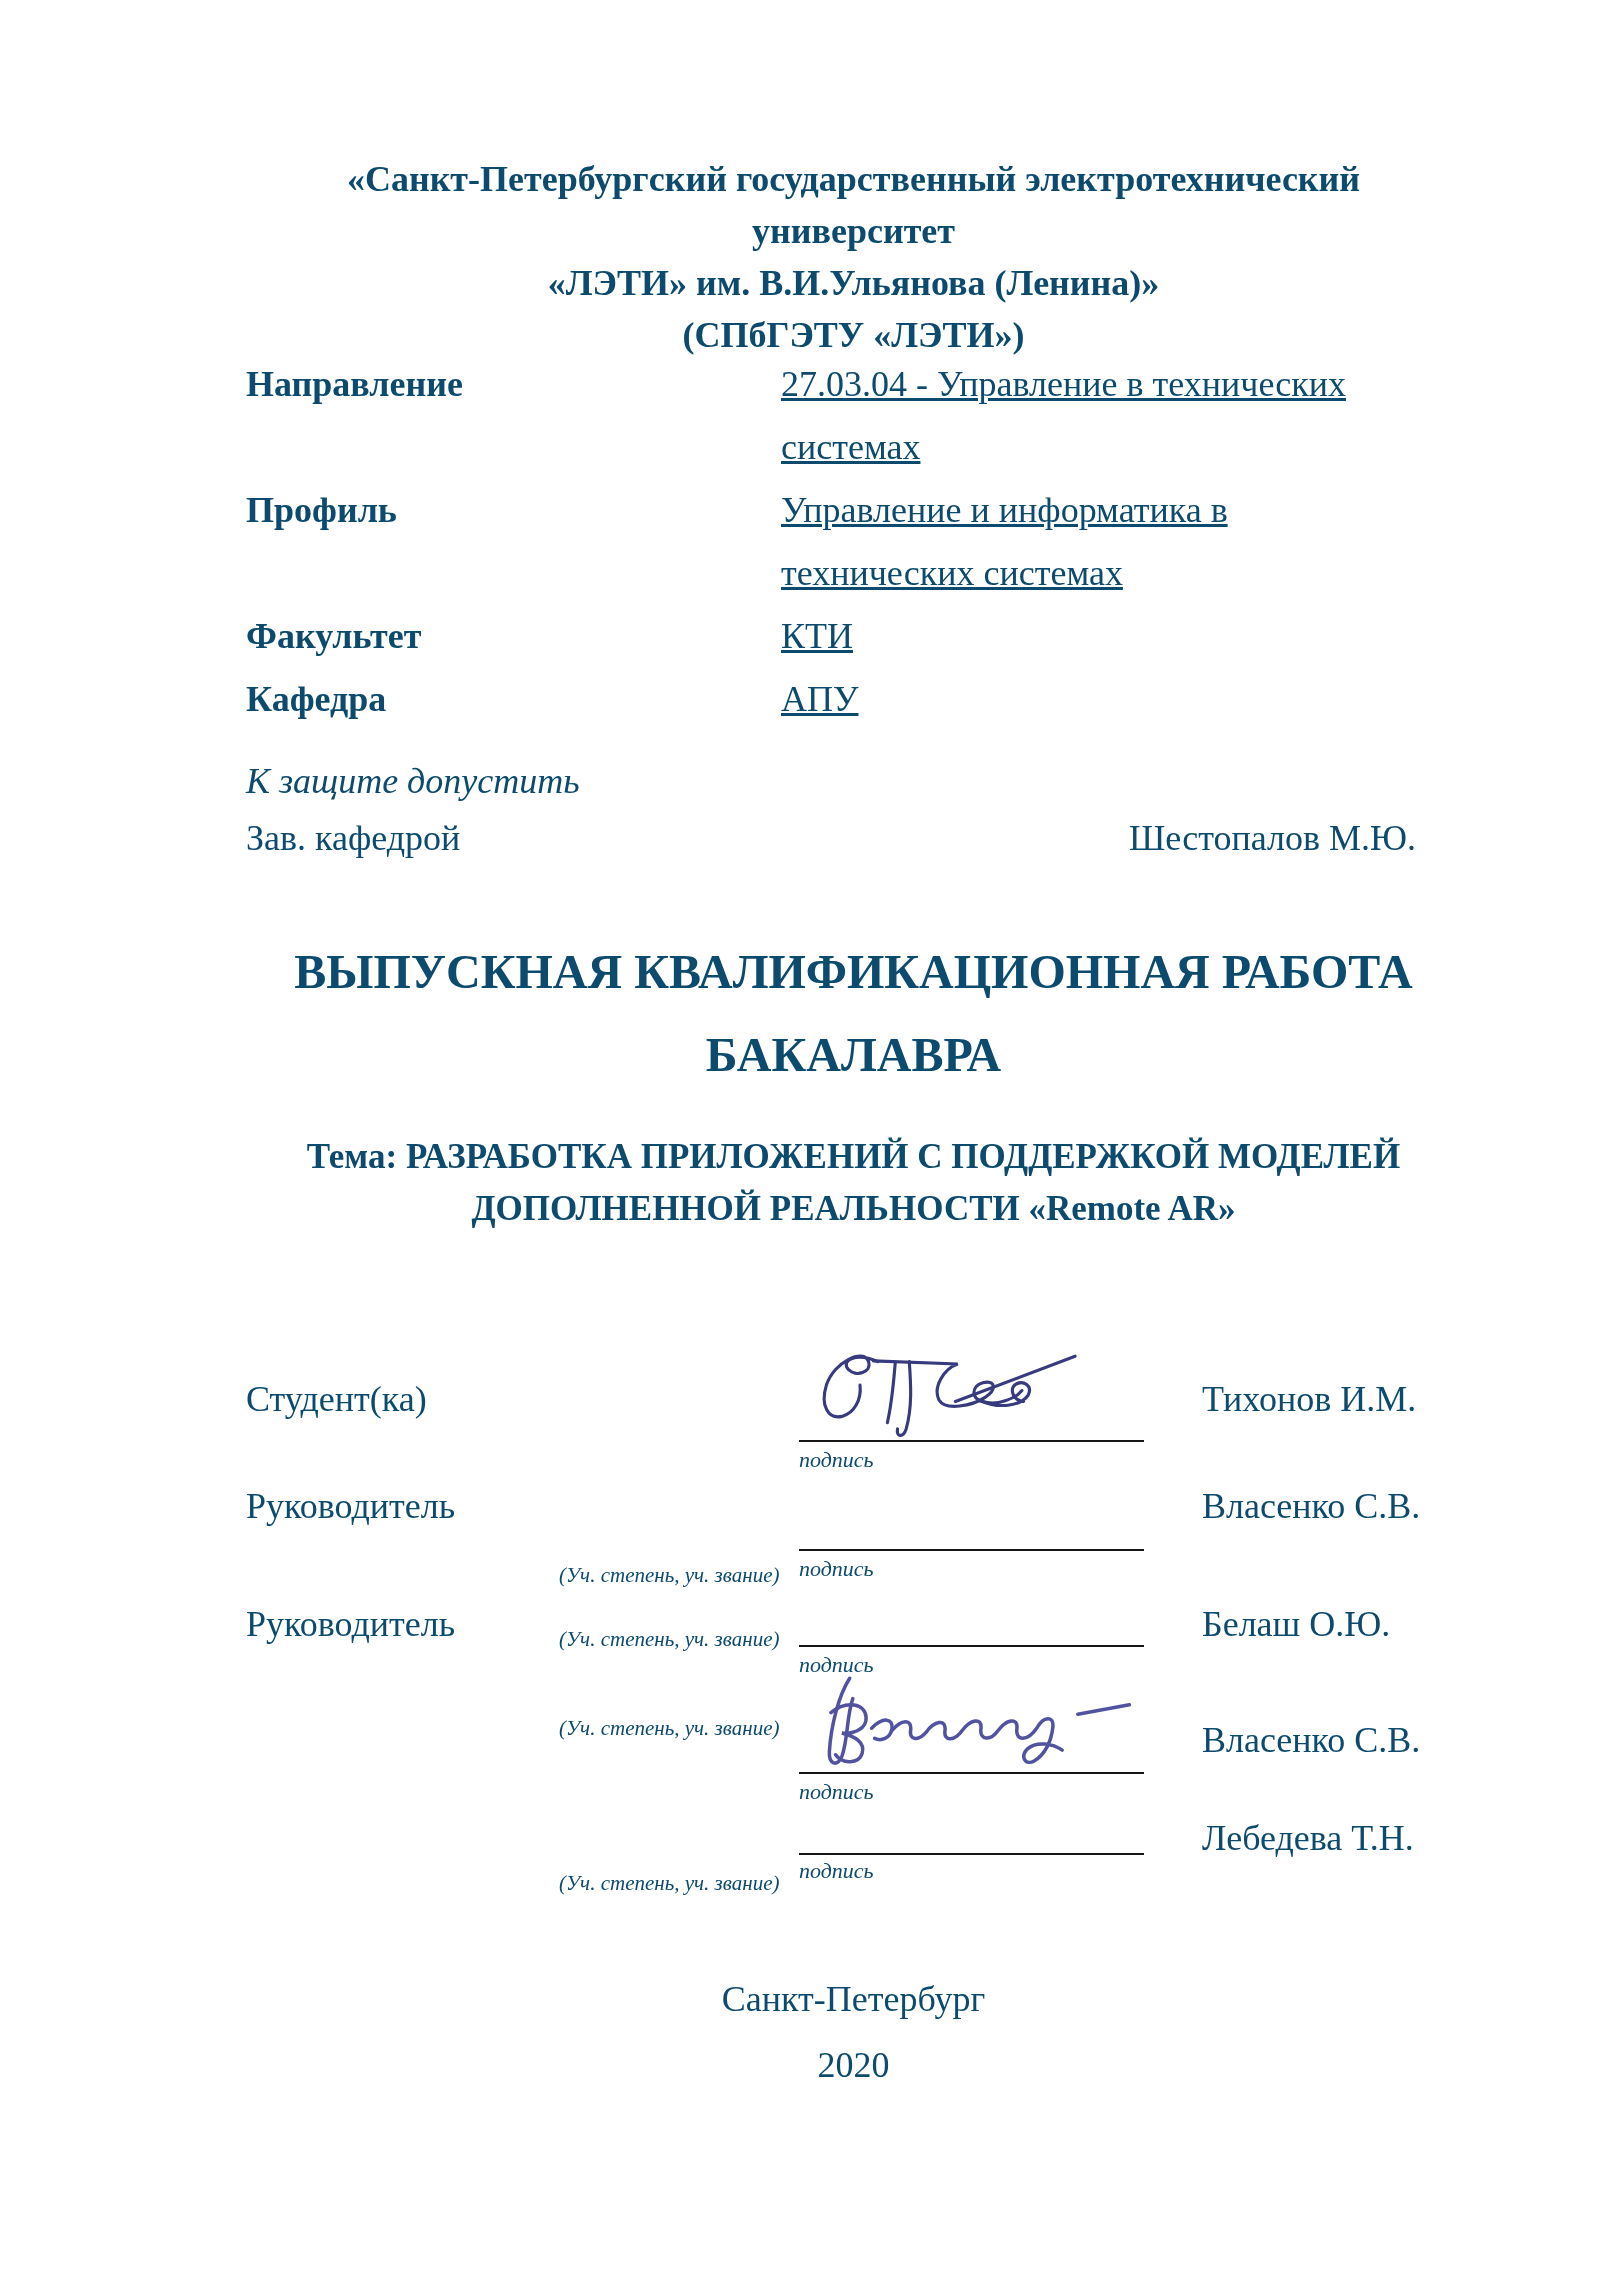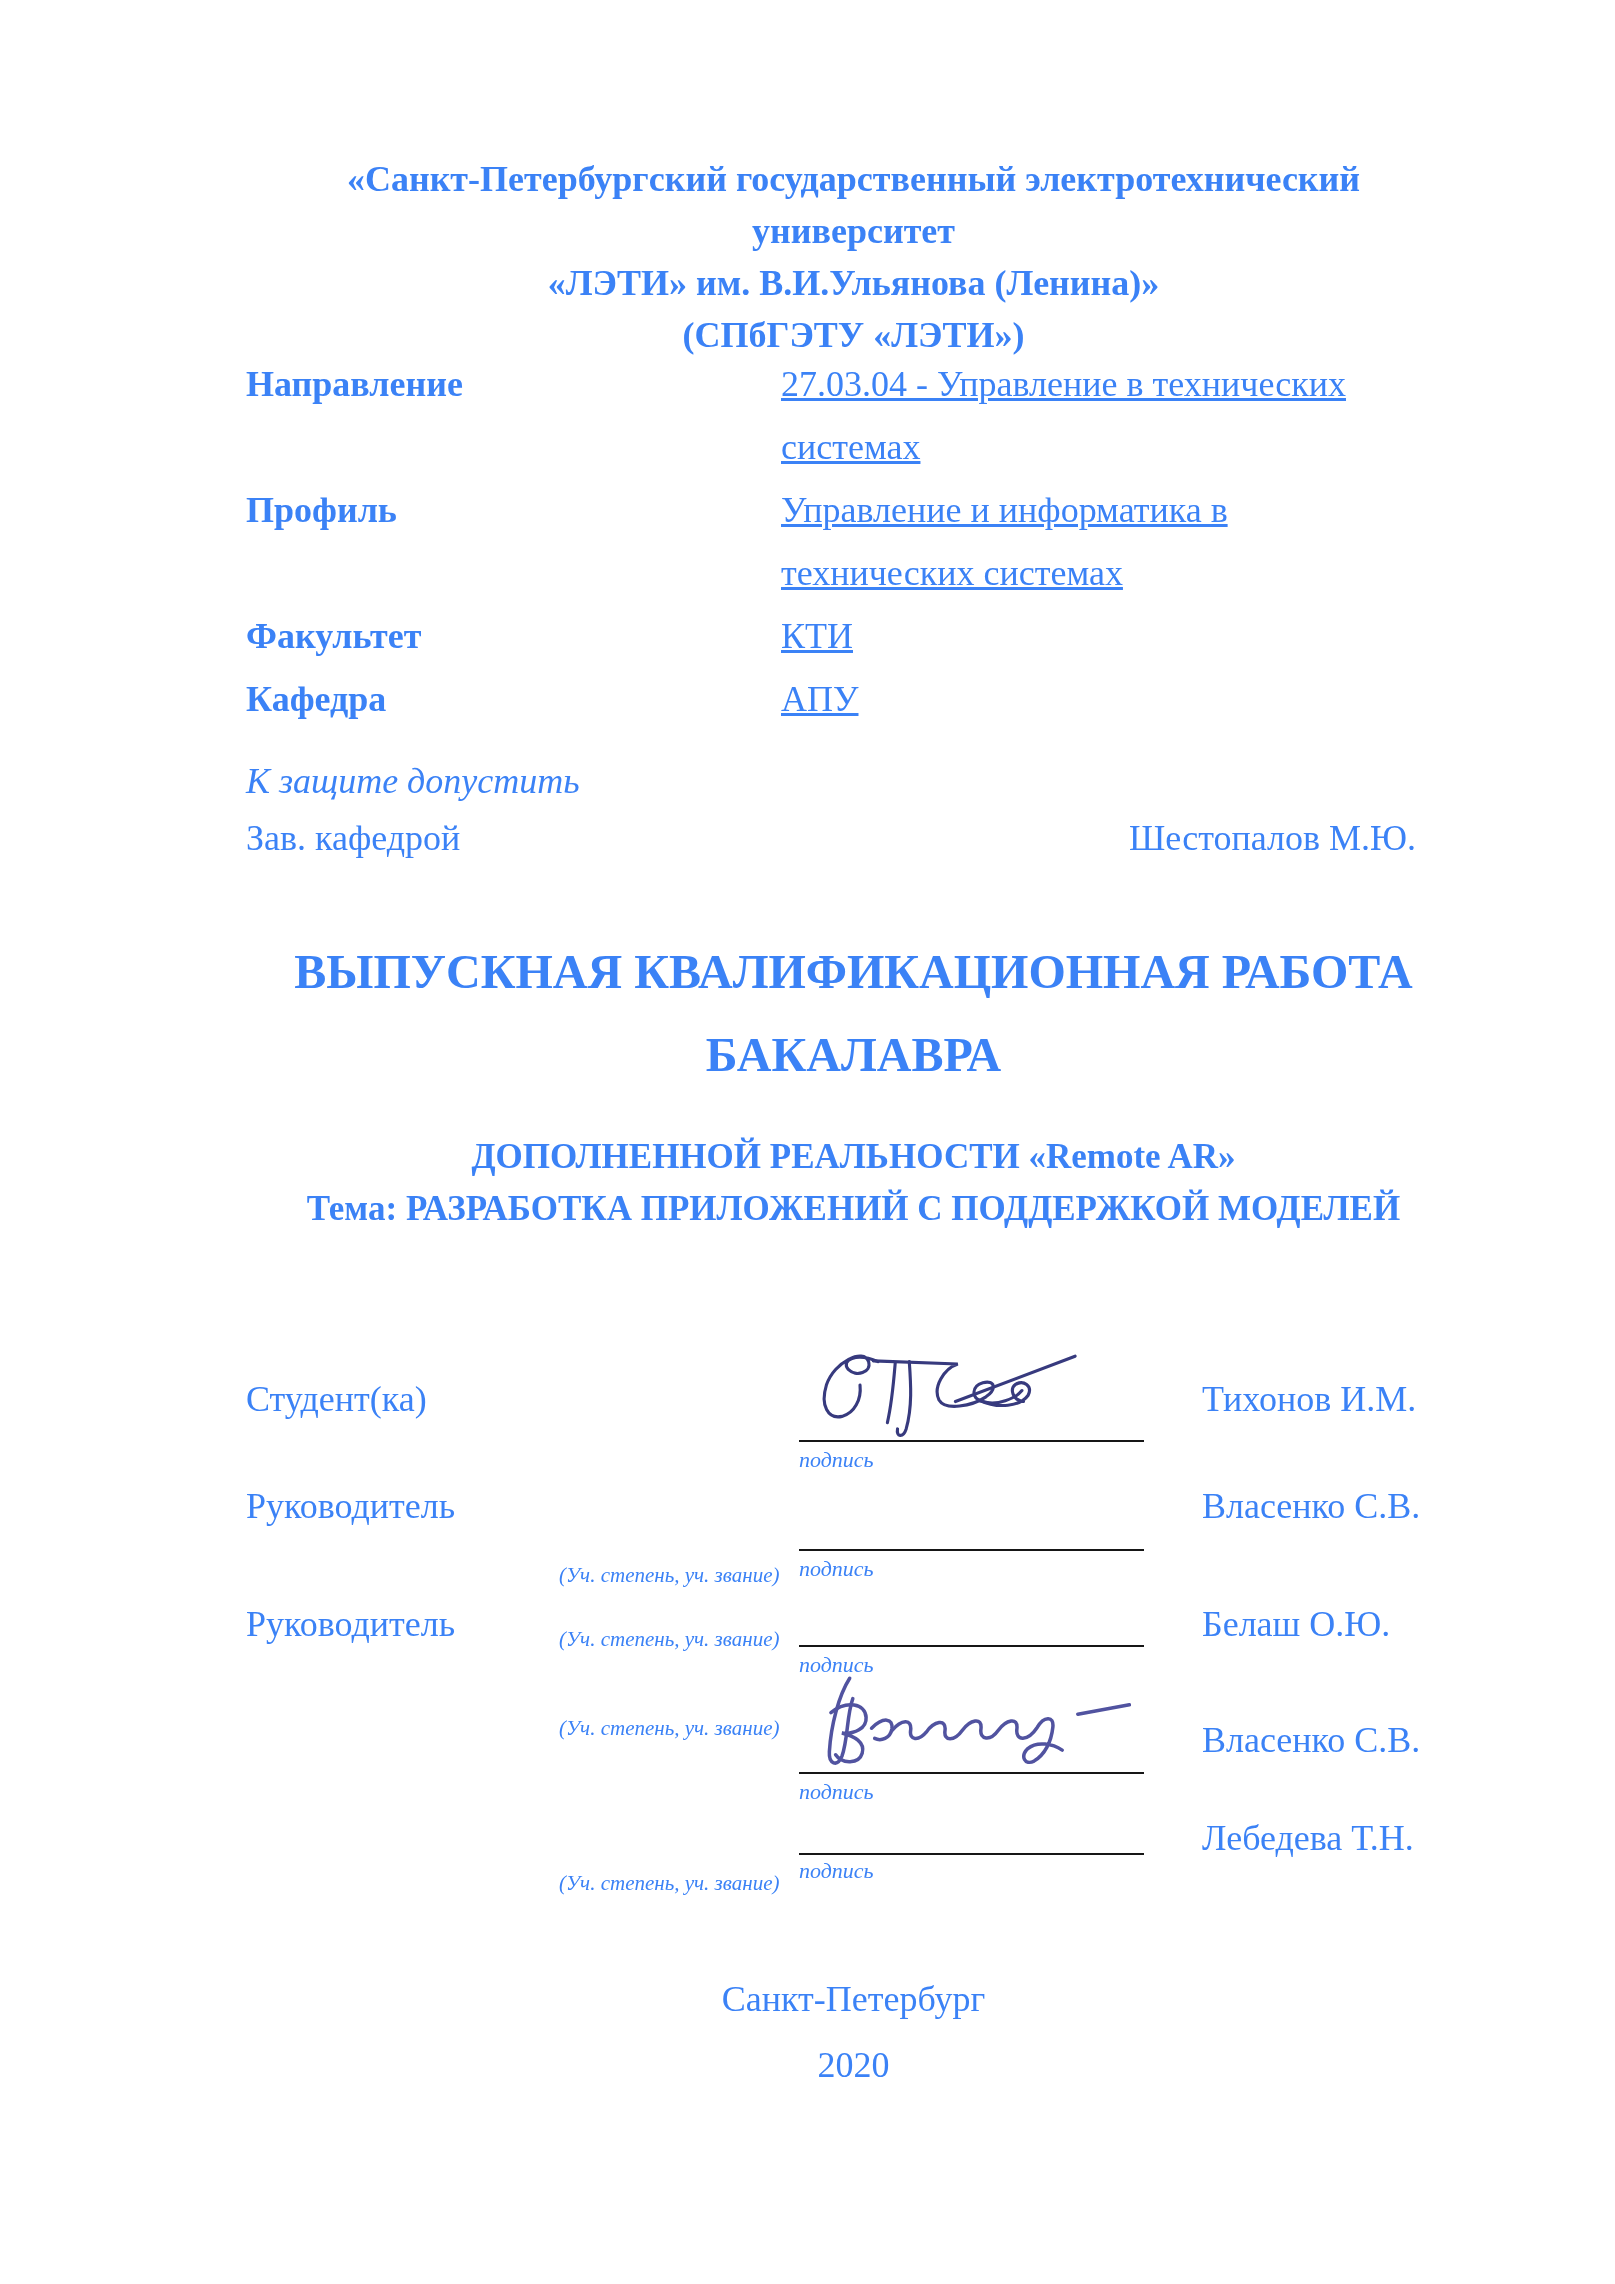--- a/index.html
+++ b/index.html
@@ -1,20 +1,20 @@
 <!DOCTYPE html>
 <html style="font-size:12.5px"><head>
 <meta charset="utf-8">
 <style>
   html,body{margin:0;padding:0;background:#ffffff;}
   .page{
     position:relative;
     width:1616px;height:2284px;
     background:#ffffff;
-    color:#3b82f6;
+    color:#0c4a6e;
     font-family:"Liberation Serif","DejaVu Serif",serif;
     font-size:36px;
     overflow:hidden;
   }
   .abs{position:absolute;}
   
   .uni{left:246px;top:153px;width:1215px;text-align:center;font-weight:bold;line-height:52px;font-size:36px;}
   
   .info{left:246px;top:353px;width:1215px;}
   .info .row{position:relative;height:63px;line-height:63px;white-space:nowrap;}
@@ -77,22 +77,22 @@
   <div class="abs admit-note">К защите допустить</div>
   <div class="abs admit-lab">Зав. кафедрой</div>
   <div class="abs admit-name">Шестопалов М.Ю.</div>
 
   <div class="abs worktitle">
     <div>ВЫПУСКНАЯ КВАЛИФИКАЦИОННАЯ РАБОТА</div>
     <div>БАКАЛАВРА</div>
   </div>
 
   <div class="abs theme">
+    <div>Тема: РАЗРАБОТКА ПРИЛОЖЕНИЙ С ПОДДЕРЖКОЙ МОДЕЛЕЙ</div>
     <div>ДОПОЛНЕННОЙ РЕАЛЬНОСТИ «Remote AR»</div>
-    <div>Тема: РАЗРАБОТКА ПРИЛОЖЕНИЙ С ПОДДЕРЖКОЙ МОДЕЛЕЙ</div>
   </div>
 
   <div class="abs role" style="top:1378px">Студент(ка)</div>
   <svg class="abs sigimg" style="left:817px;top:1349px" width="262" height="91" viewBox="0 0 335 116">
     <g fill="none" stroke="#373a7e" stroke-width="4" stroke-linecap="round">
       <path d="M78,16 C50,4 30,14 40,26 C50,36 70,30 66,16 C60,-2 22,16 12,46 C4,72 14,90 32,86 C48,82 57,64 55,46"></path>
       <path d="M100,18 C98,42 96,68 90,94"></path>
       <path d="M118,16 C120,44 122,74 114,102 C110,114 101,112 103,102"></path>
       <path d="M72,15 L180,19 C162,25 148,49 156,65 C164,79 198,73 216,61 C230,51 228,39 212,43 C198,47 196,63 212,67 C230,73 254,63 262,53"></path>
       <path d="M177,67 L330,9"></path>

